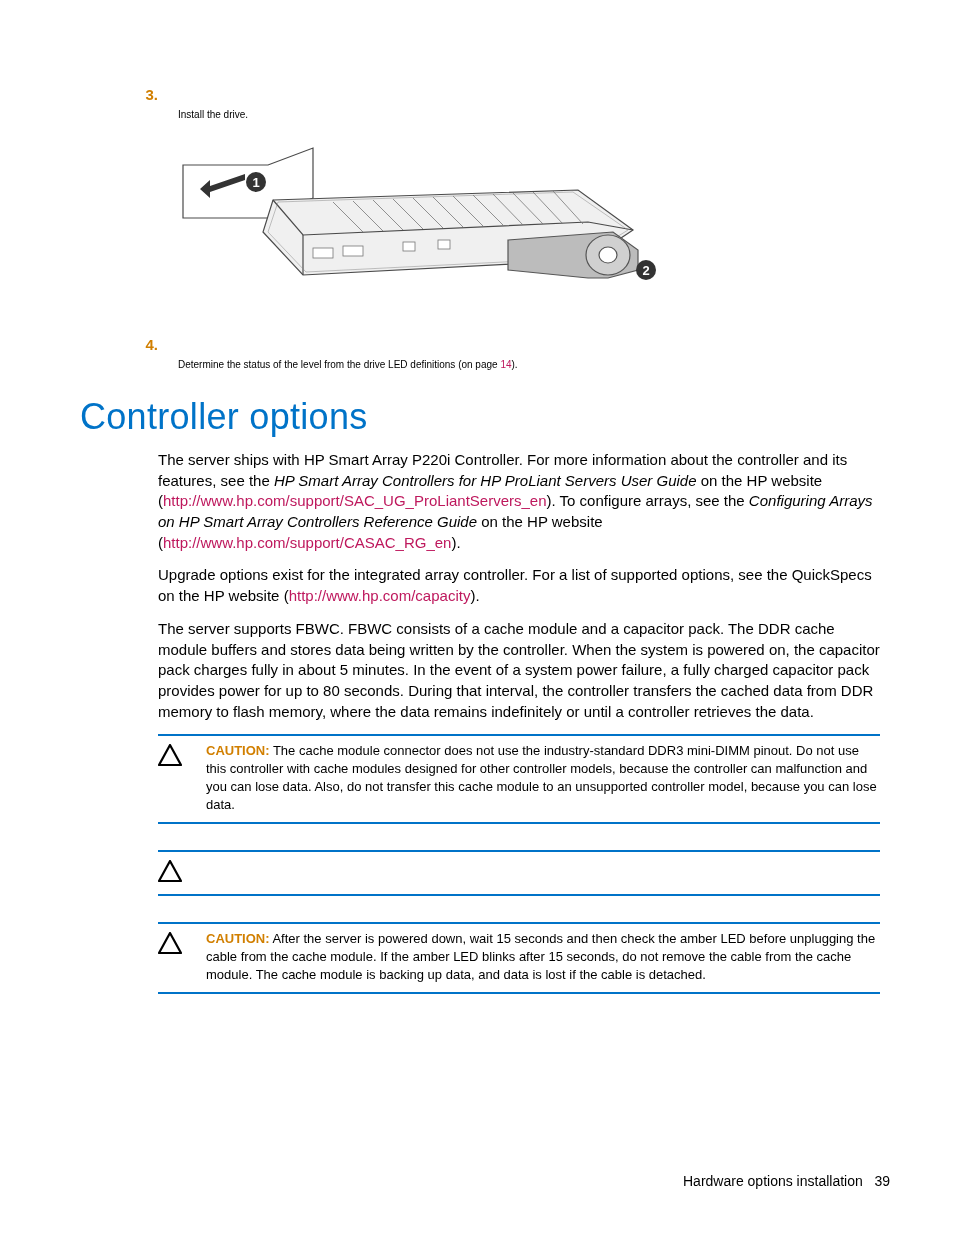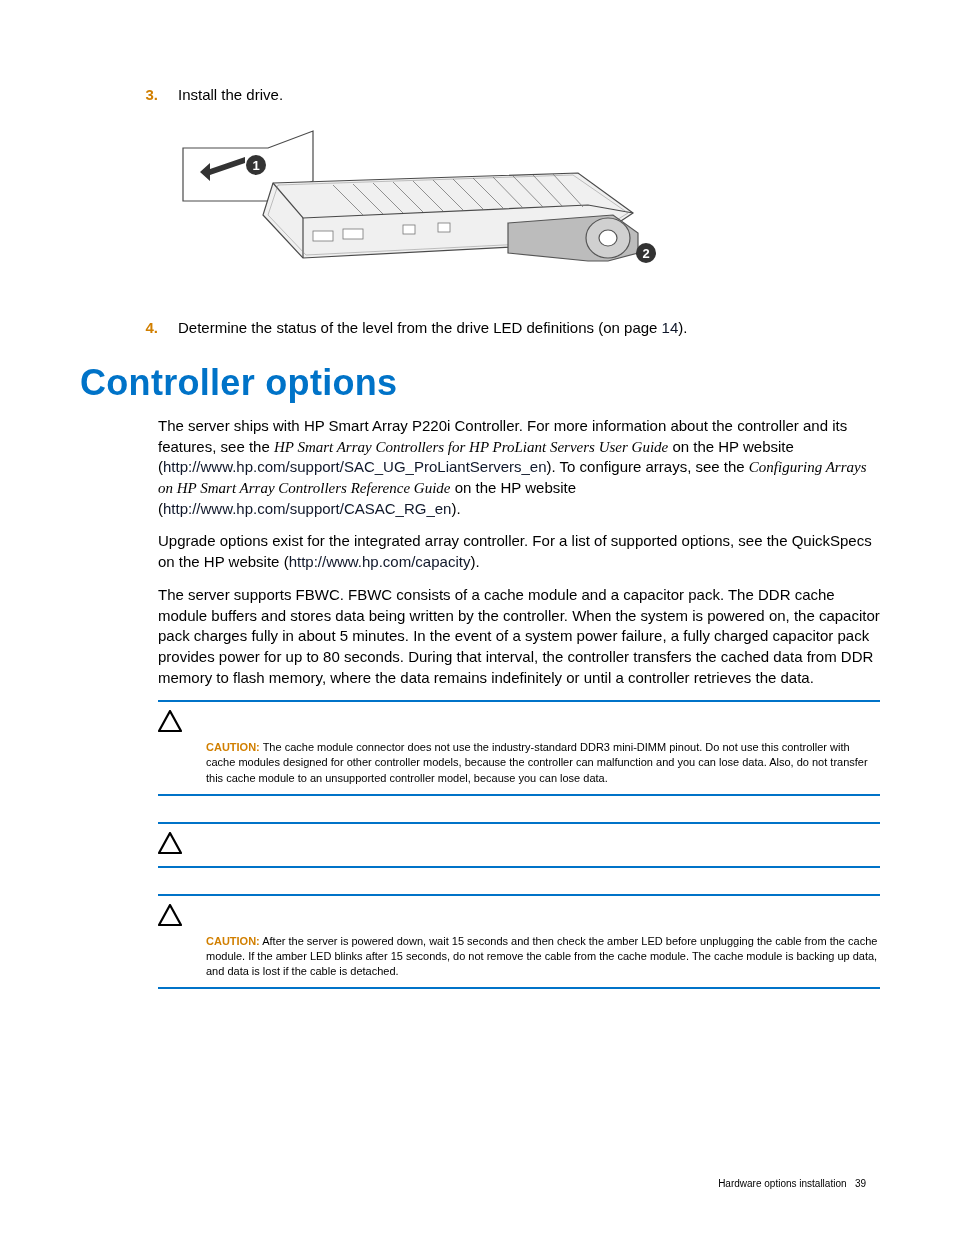--- a/index.html
+++ b/index.html
@@ -24,71 +24,71 @@
     text-align: right;
     padding-right: 20px;
     font-weight: bold;
     color: #d17f00;
     font-size: 15px;
     flex-shrink: 0;
     line-height: 1.4;
   }
   .step-body {
     flex: 1;
-    font-size: 15px;
+    font-size: 10px;
     line-height: 1.4;
+    margin-top: 24px;
   }
   .illus {
     margin: 10px 0 20px 98px;
     width: 480px;
     height: 170px;
   }
   h1.section {
     font-family: Arial, Helvetica, sans-serif;
-    font-weight: 700;
+    font-weight: 400;
     font-size: 36px;
     color: #0073c8;
     margin: 24px 0 12px 0;
     letter-spacing: 0.3px;
   }
   .body-para {
     font-size: 15px;
     line-height: 1.38;
     margin: 0 0 12px 0;
     padding-left: 78px;
   }
-  .ital { font-style: italic; font-family: Liberation Serif, serif; }
-  .link-blue { color: #0f172a; }
+  .ital { font-style: italic; }
+  .link-blue { color: #be185d; }
   .caution-block {
     margin: 10px 0 26px 78px;
     border-top: 2px solid #0073c8;
     border-bottom: 2px solid #0073c8;
     padding: 6px 0 8px 0;
     display: flex;
   }
   .caution-icon-wrap {
     width: 48px;
     flex-shrink: 0;
     padding-top: 2px;
   }
   .caution-text {
     flex: 1;
-    font-size: 11px;
+    font-size: 13px;
     line-height: 1.38;
-    margin-top: 32px;
   }
   .caution-label {
     font-weight: bold;
     color: #d17f00;
   }
   .footer {
     position: absolute;
     bottom: 46px;
-    right: 88px;
-    font-size: 10px;
+    right: 64px;
+    font-size: 14px;
     color: #000;
   }
 </style>
 </head>
 <body>
 
 <div class="page">
 
   <div class="step">
     <div class="step-num">3.</div>

